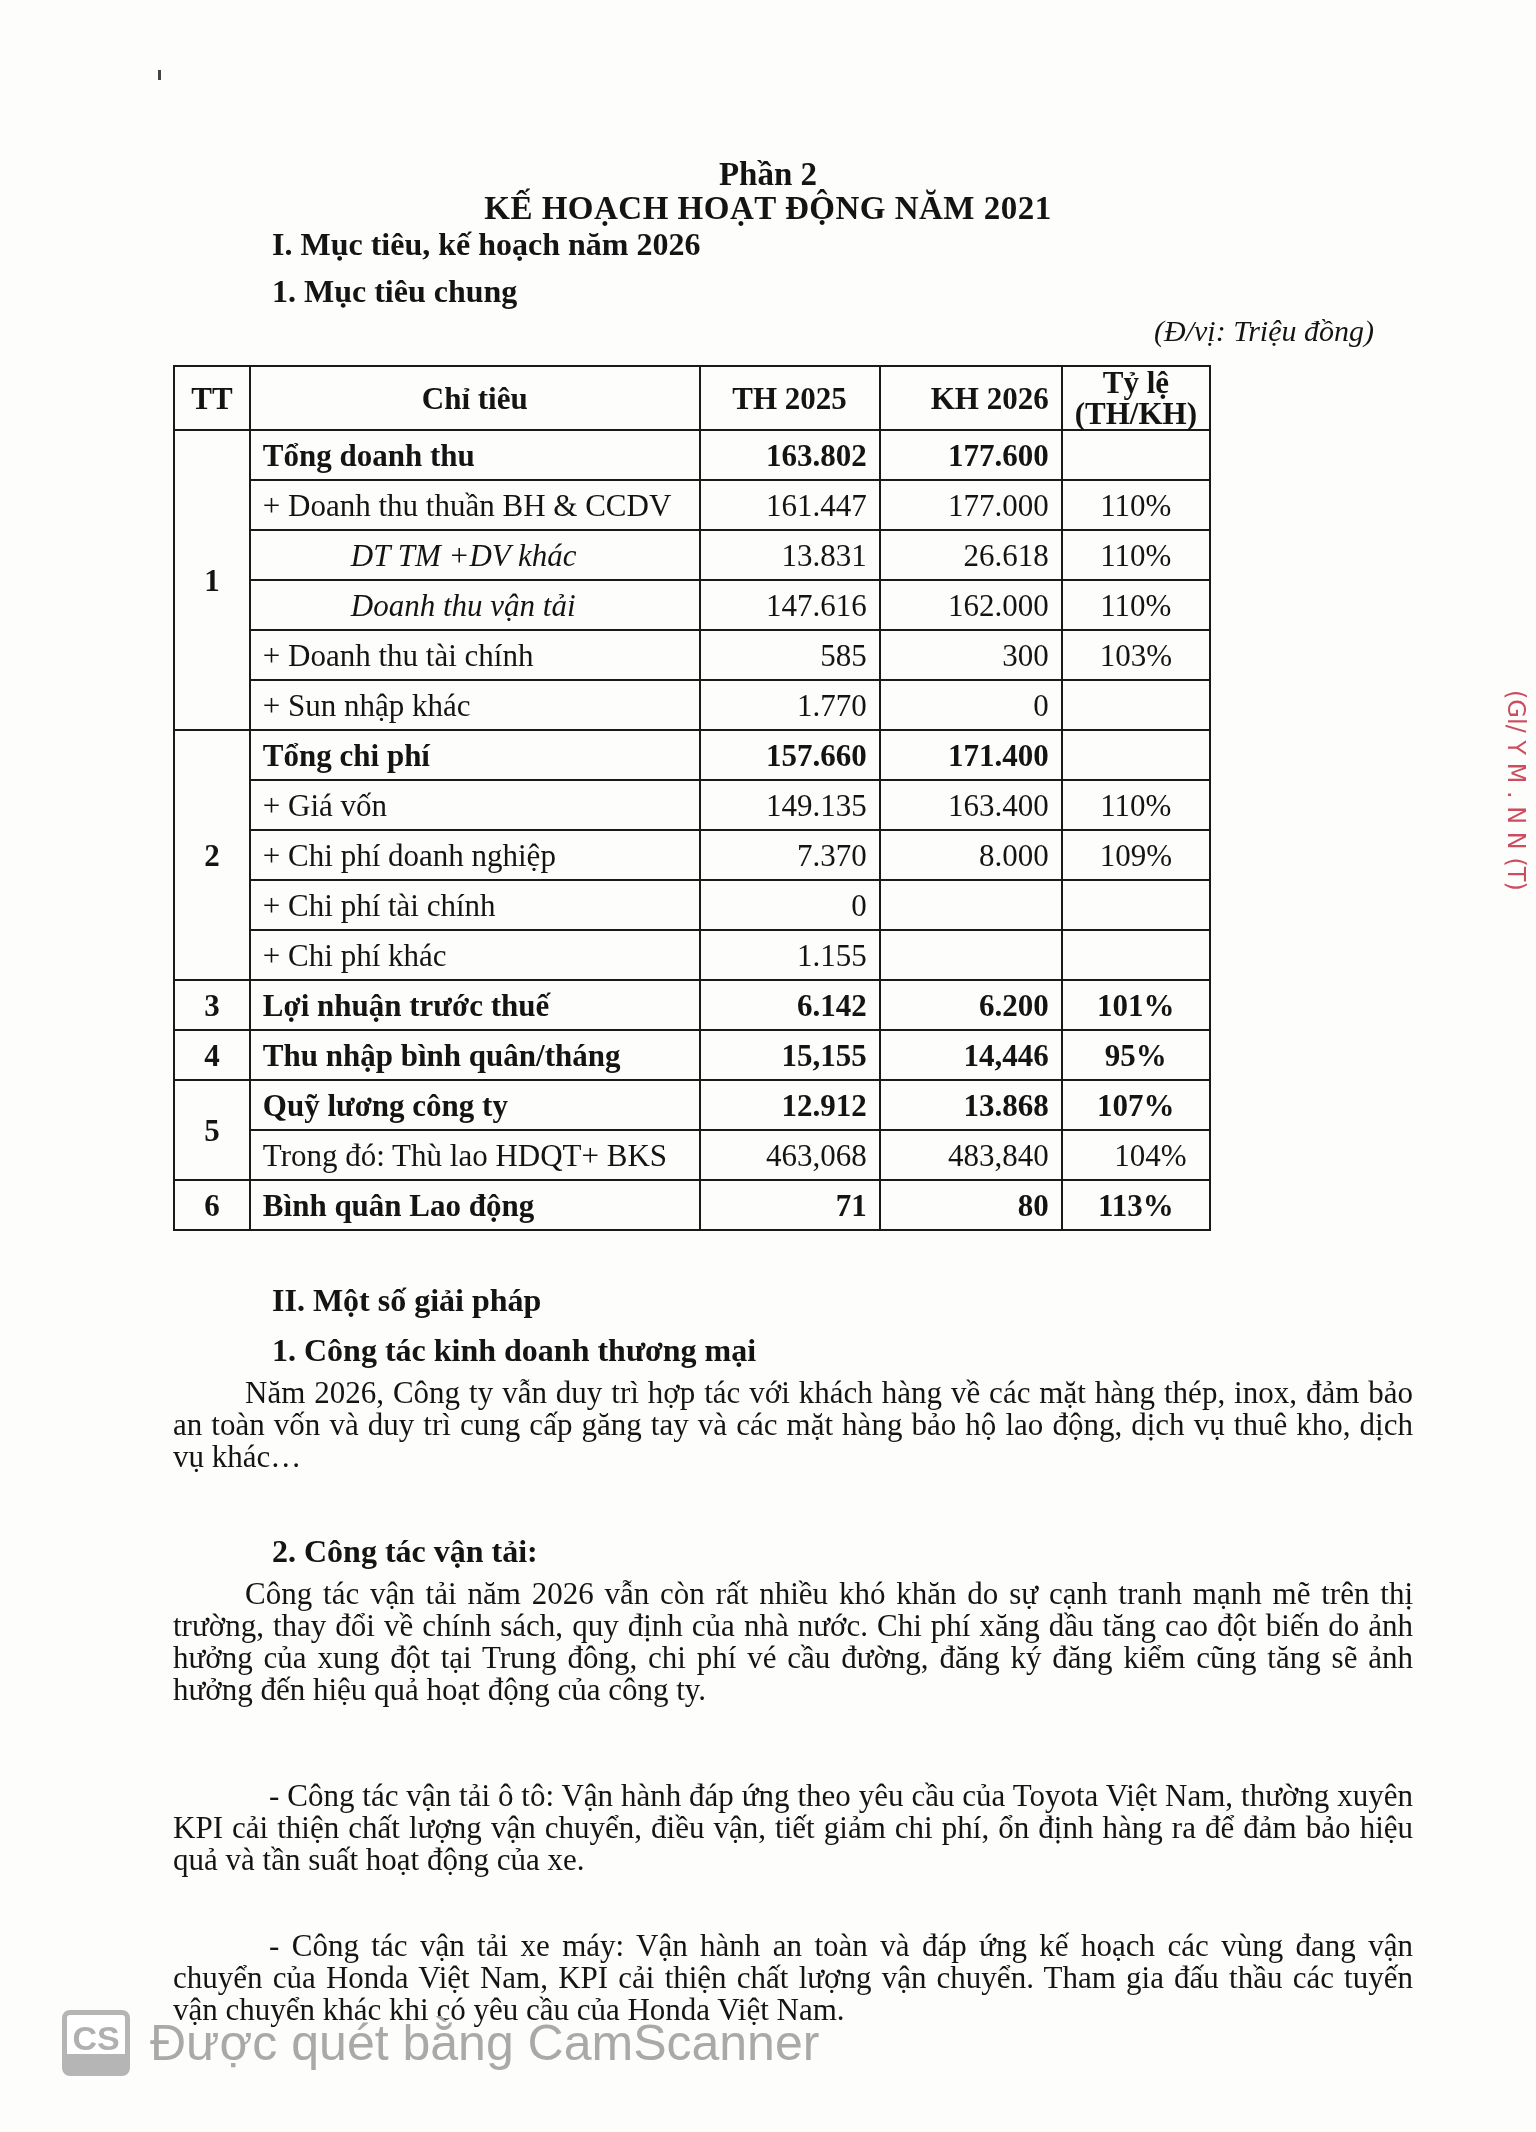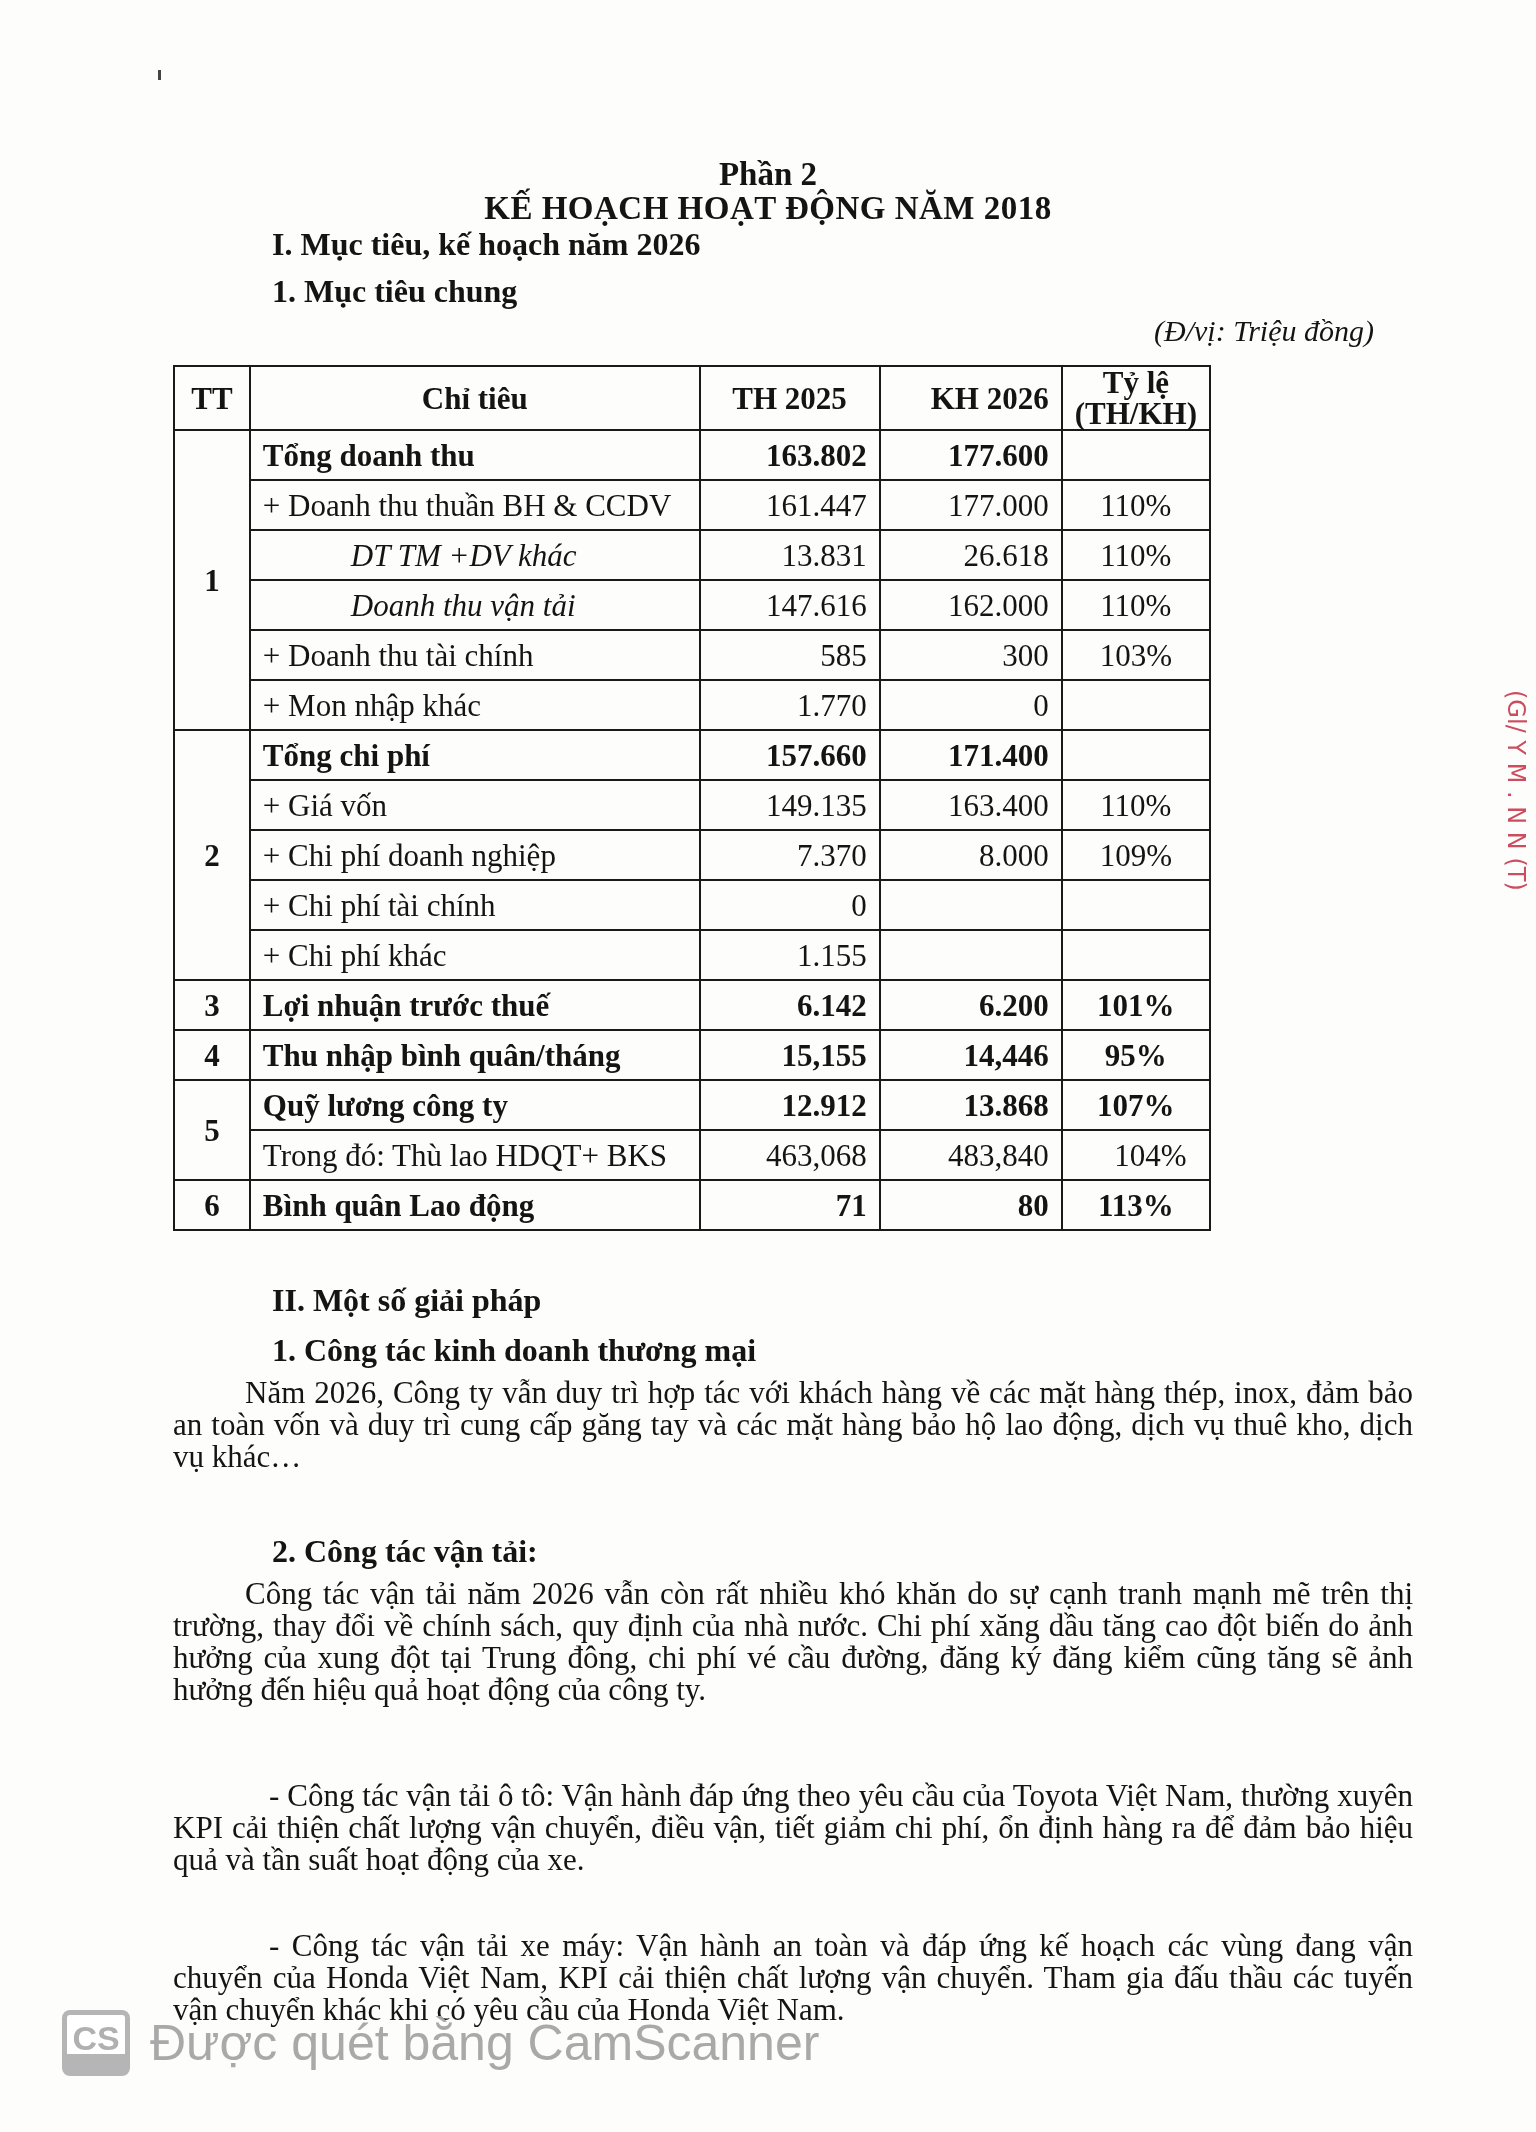--- a/index.html
+++ b/index.html
@@ -55,21 +55,21 @@
     font-family:"DejaVu Sans", sans-serif; overflow:hidden;
   }
   .dot { width:3px; height:10px; background:#444; }
 </style>
 </head>
 <body>
 
 <div class="abs dot" style="left:158px;top:70px;"></div>
 
 <div class="abs center part">Phần 2</div>
-<div class="abs center title">KẾ HOẠCH HOẠT ĐỘNG NĂM 2018</div>
+<div class="abs center title">KẾ HOẠCH HOẠT ĐỘNG NĂM 2021</div>
 <div class="abs h1">I. Mục tiêu, kế hoạch năm 2026</div>
 <div class="abs h2">1. Mục tiêu chung</div>
 <div class="abs unit">(Đ/vị: Triệu đồng)</div>
 
 <table class="kpi">
   <thead>
     <tr>
       <th class="c-tt">TT</th>
       <th class="c-name" style="text-align:center">Chỉ tiêu</th>
       <th class="c-th" style="text-align:center">TH 2025</th>
@@ -103,21 +103,21 @@
         <td class="c-kh">162.000</td>
         <td class="c-rate">110%</td>
       </tr>
       <tr>
         <td class="c-name">+ Doanh thu tài chính</td>
         <td class="c-th">585</td>
         <td class="c-kh">300</td>
         <td class="c-rate">103%</td>
       </tr>
       <tr>
-        <td class="c-name">+ Mon nhập khác</td>
+        <td class="c-name">+ Sun nhập khác</td>
         <td class="c-th">1.770</td>
         <td class="c-kh">0</td>
         <td class="c-rate"></td>
       </tr>
       <tr class="bold">
         <td class="c-tt" rowspan="5">2</td>
         <td class="c-name">Tổng chi phí</td>
         <td class="c-th">157.660</td>
         <td class="c-kh">171.400</td>
         <td class="c-rate"></td>

